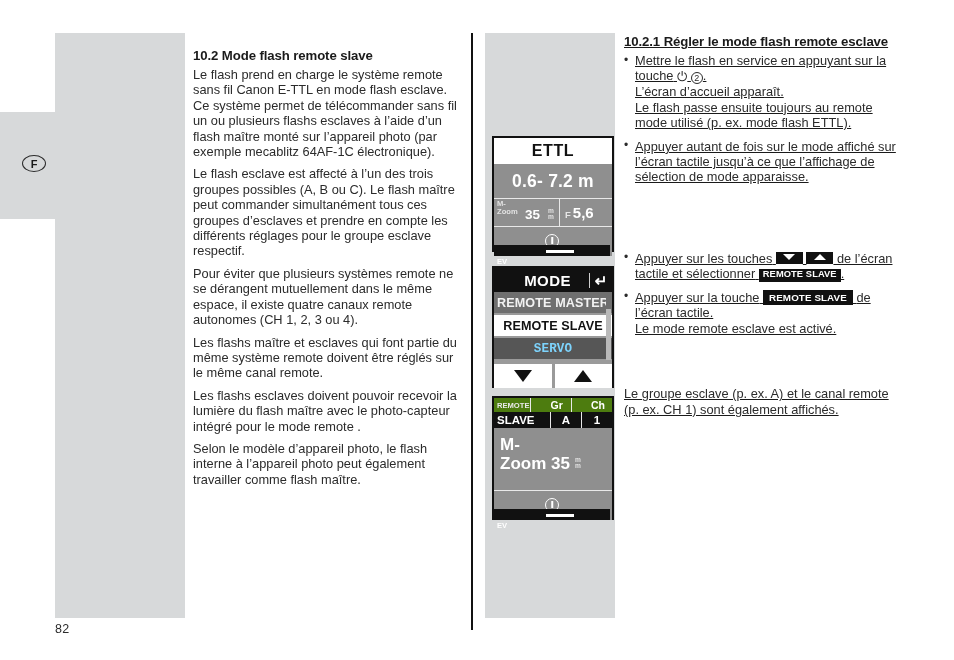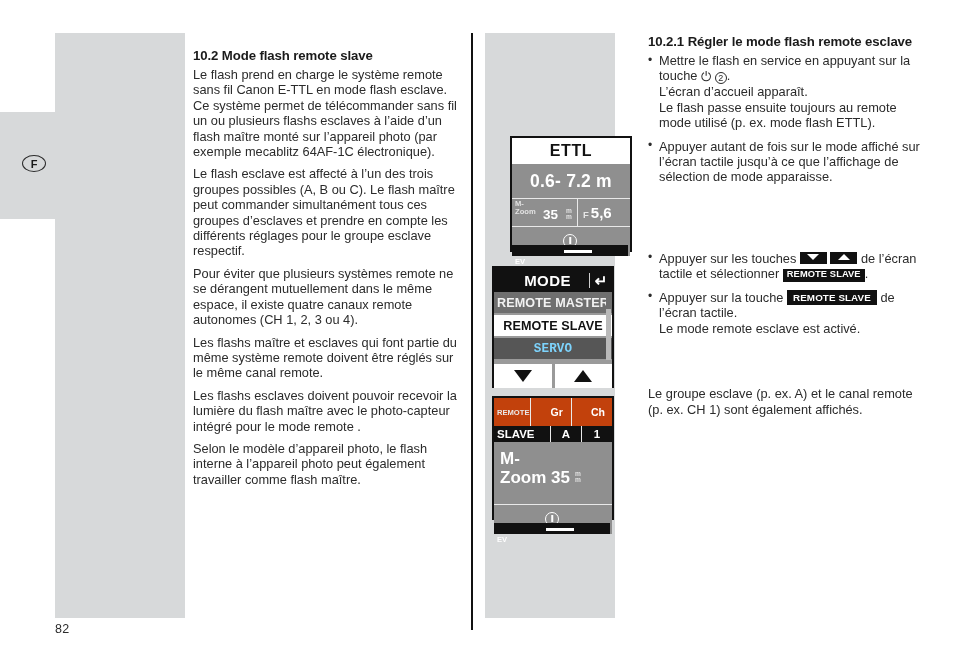--- a/index.html
+++ b/index.html
@@ -79,23 +79,24 @@
 
   
   .col-left {
     position: absolute;
     left: 193px;
     top: 48px;
     width: 272px;
   }
   .col-right {
     position: absolute;
-    left: 648px;
+    left: 624px;
     top: 34px;
     width: 282px;
+    text-decoration: underline;
   }
 
   h2.heading {
     font-size: 13.2px;
     font-weight: bold;
     margin: 0 0 4px 0;
     letter-spacing: -0.1px;
     color: #1a1a1a;
   }
   p.body {
@@ -187,21 +188,21 @@
   
   .lcd {
     position: absolute;
     left: 492px;
     width: 122px;
     background: #8f8f8f;
     border: 2px solid #111;
     box-sizing: border-box;
     font-family: "Liberation Sans", sans-serif;
   }
-  .lcd-1 { top: 136px; height: 116px; margin-left: 18px; }
+  .lcd-1 { top: 136px; height: 116px; }
   .lcd-2 { top: 266px; height: 122px; background:#9a9a9a; }
   .lcd-3 { top: 396px; height: 124px; }
 
   
   .ettl-bar {
     height: 26px;
     background: #fff;
     display: flex;
     align-items: center;
     justify-content: center;
@@ -408,23 +409,23 @@
   }
   .tri-up {
     width: 0; height: 0;
     border-left: 9px solid transparent;
     border-right: 9px solid transparent;
     border-bottom: 12px solid #111;
   }
 
   
   .rs-head {
-    height: 28px;
-    display: flex;
-    background: #c2410c;
+    height: 14px;
+    display: flex;
+    background: #4d7c0f;
   }
   .rs-head .cell {
     font-size: 7.6px;
     font-weight: bold;
     color: #e9e9e9;
     display: flex;
     align-items: center;
     padding-left: 3px;
   }
   .rs-head .c1 { flex: 1 1 auto; }

